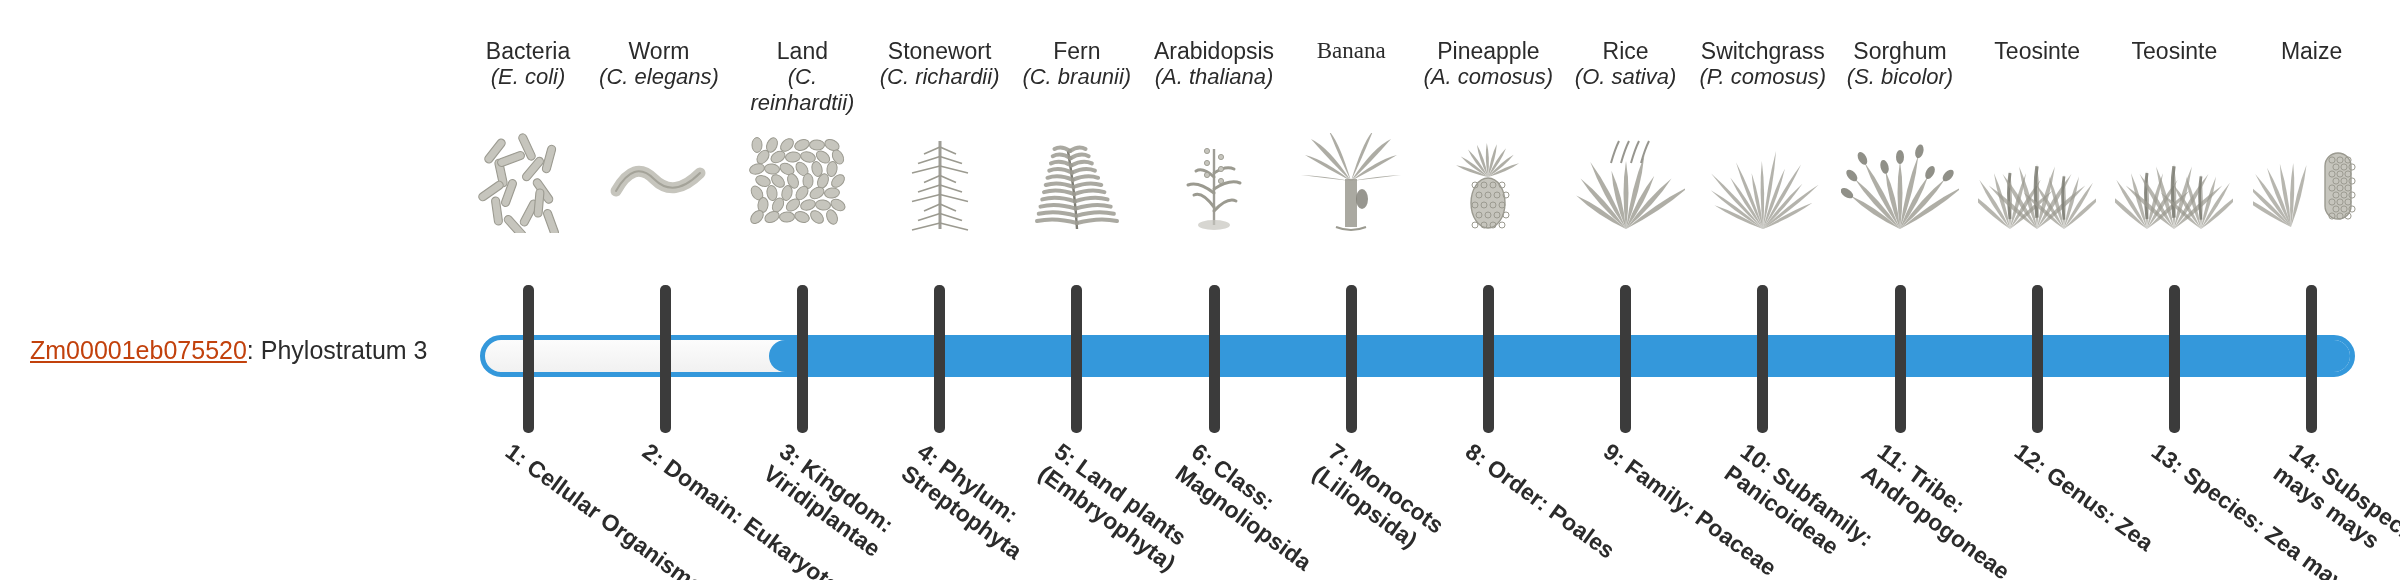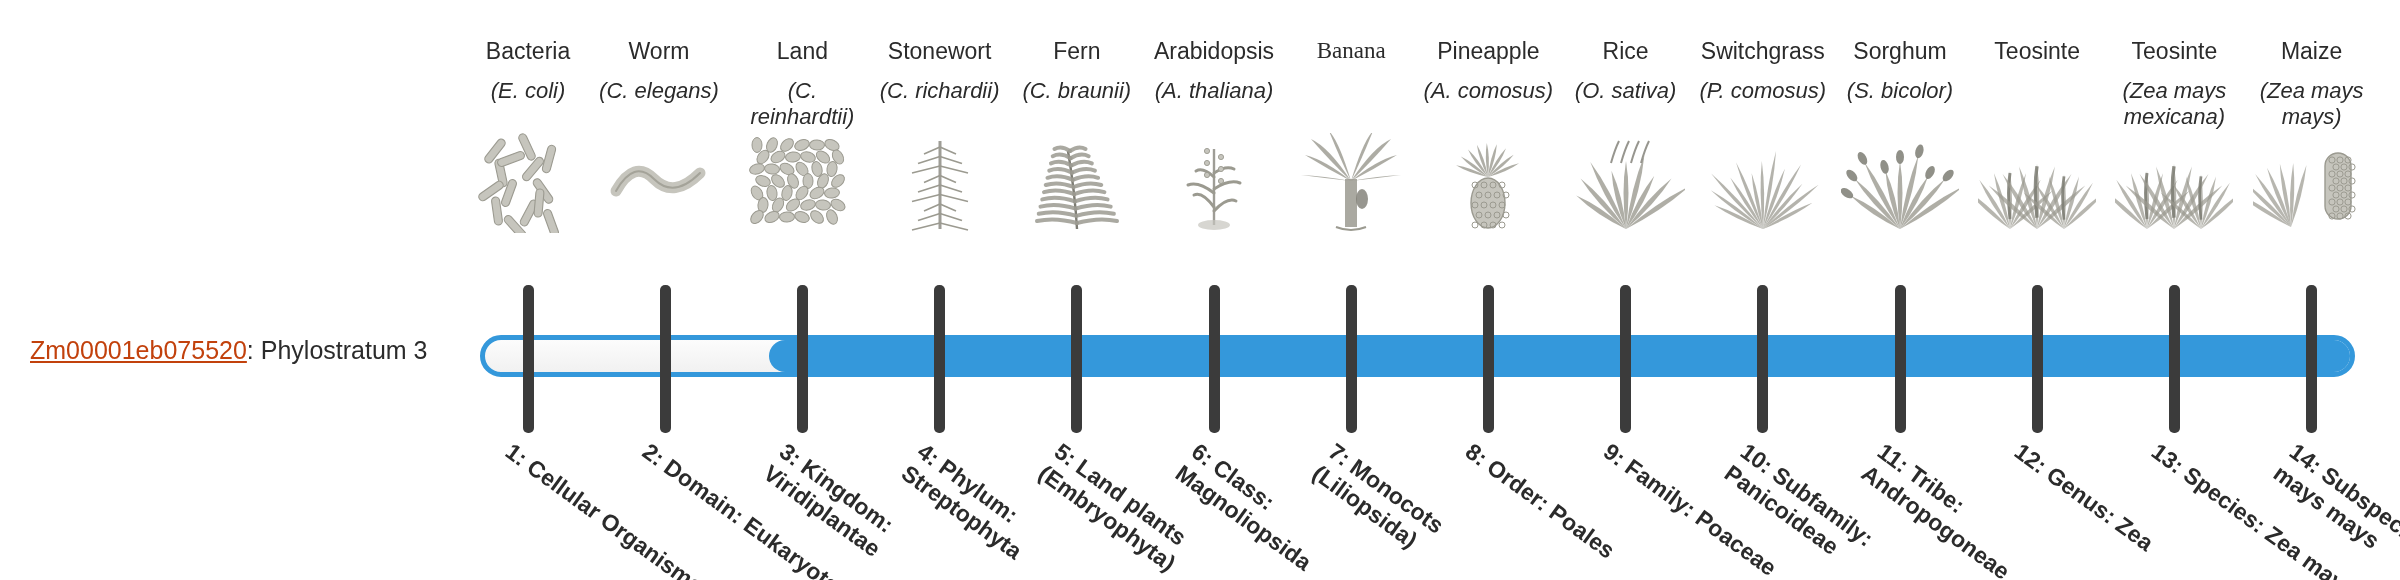--- a/index.html
+++ b/index.html
@@ -42,21 +42,20 @@
     top: 0;
     text-align: center;
   }
   .species-common {
     font-size: 23px;
     line-height: 1.15;
     color: #2b2b2b;
     white-space: nowrap;
   }
   .species-latin {
-    margin-top: 14px;
     font-size: 22px;
     font-style: italic;
     line-height: 1.15;
     color: #2b2b2b;
   }
   .species-art {
     position: absolute;
     left: 50%;
     transform: translateX(-50%);
     top: 95px;
@@ -673,21 +672,20 @@
             <g transform="rotate(48)">
               <path d="M0 0 Q-4 -30 0 -58 Q4 -30 0 0Z" fill="#9b9a90" opacity=".72"></path>
             </g>
             <path d="M0 -10 q-3 -28 0 -46" stroke="#7d7c73" stroke-width="3" fill="none" opacity=".85"></path>
           </g>
         </svg>
       </div>
     </div>
     <div class="species-col" style="left: 1652.4px; width: 134px;">
       <div class="species-common">Teosinte</div>
-      <div class="species-latin">(Zea mays mexicana)</div>
       <div class="species-art">
         <svg viewBox="0 0 118 100">
           <g transform="translate(32,96) scale(1)">
             <g transform="rotate(-48)">
               <path d="M0 0 Q-4 -30 0 -58 Q4 -30 0 0Z" fill="#9b9a90" opacity=".72"></path>
             </g>
             <g transform="rotate(-32)">
               <path d="M0 0 Q-4 -30 0 -58 Q4 -30 0 0Z" fill="#9b9a90" opacity=".72"></path>
             </g>
             <g transform="rotate(-16)">
@@ -753,21 +751,20 @@
             <g transform="rotate(48)">
               <path d="M0 0 Q-4 -30 0 -58 Q4 -30 0 0Z" fill="#9b9a90" opacity=".72"></path>
             </g>
             <path d="M0 -10 q-3 -28 0 -46" stroke="#7d7c73" stroke-width="3" fill="none" opacity=".85"></path>
           </g>
         </svg>
       </div>
     </div>
     <div class="species-col" style="left: 1789.6px; width: 134px;">
       <div class="species-common">Maize</div>
-      <div class="species-latin">(Zea mays mays)</div>
       <div class="species-art">
         <svg viewBox="0 0 118 100">
           <g transform="translate(38,94) rotate(-58)">
             <path d="M0 0 Q-4 -34 0 -64 Q4 -34 0 0Z" fill="#9b9a90" opacity=".72"></path>
           </g>
           <g transform="translate(38,94) rotate(-46)">
             <path d="M0 0 Q-4 -34 0 -64 Q4 -34 0 0Z" fill="#9b9a90" opacity=".72"></path>
           </g>
           <g transform="translate(38,94) rotate(-34)">
             <path d="M0 0 Q-4 -34 0 -64 Q4 -34 0 0Z" fill="#9b9a90" opacity=".72"></path>

